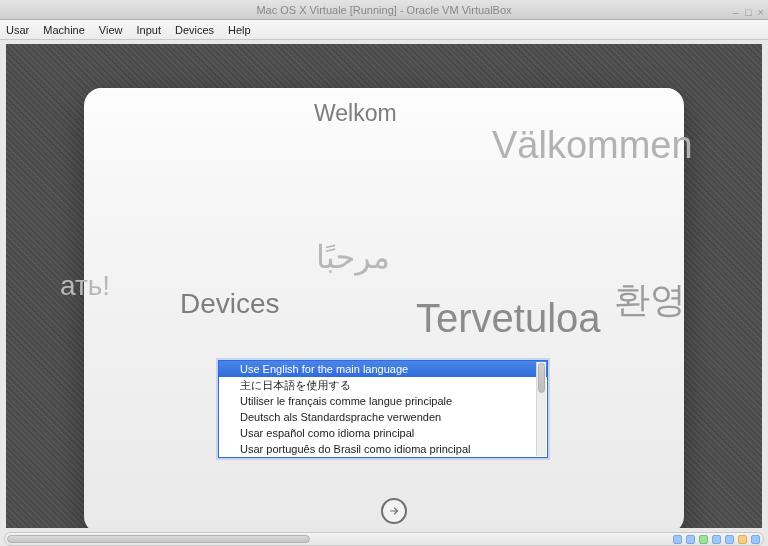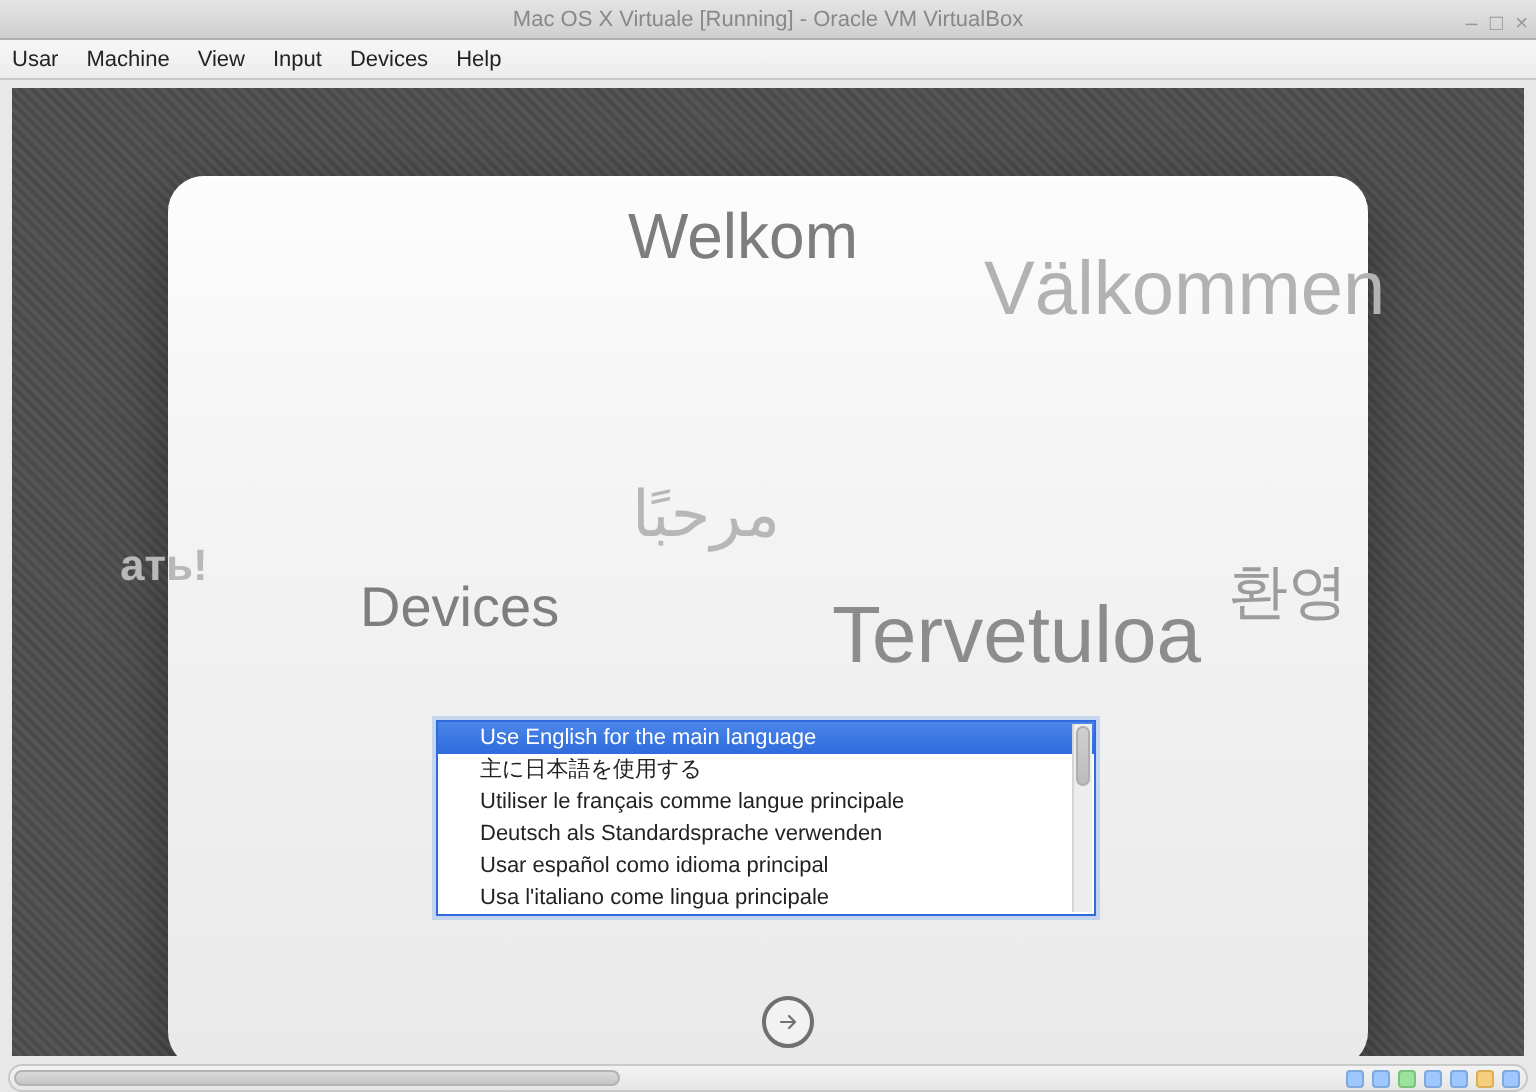--- a/index.html
+++ b/index.html
@@ -53,27 +53,27 @@
     }
     .panel {
       position: absolute;
       left: 78px; top: 44px;
       width: 600px; height: 446px;
       background: linear-gradient(180deg, #fdfdfd 0%, #f5f5f5 30%, #e9e9e9 100%);
       border-radius: 18px;
       box-shadow: 0 10px 30px rgba(0,0,0,.35), inset 0 1px 0 rgba(255,255,255,.8);
     }
     .w { position: absolute; color: #8f8f8f; font-family: "Helvetica Neue", Arial, sans-serif; white-space: nowrap; }
-    .w1 { left: 230px; top: 12px; font-size: 32px; color: #7d7d7d; text-align: right; }
+    .w1 { left: 230px; top: 12px; font-size: 23px; color: #7d7d7d; text-align: right; }
     .w2 { left: 408px; top: 36px; font-size: 38px; color: #b2b2b2; }
     .w3 { left: 232px; top: 150px; font-size: 32px; color: #b7b7b7; direction: rtl; }
-    .w4 { left: -24px; top: 182px; font-size: 22px; color: #b8b8b8; font-weight: bold; }
+    .w4 { left: -24px; top: 182px; font-size: 28px; color: #b8b8b8; }
     .w5 { left: 96px; top: 200px; font-size: 28px; color: #7e7e7e; }
     .w6 { left: 332px; top: 208px; font-size: 40px; color: #8c8c8c; }
-    .w7 { left: 530px; top: 188px; font-size: 30px; color: #9c9c9c; }
+    .w7 { left: 530px; top: 188px; font-size: 36px; color: #9c9c9c; }
     .listbox {
       position: absolute;
       left: 134px; top: 272px;
       width: 330px; height: 98px;
       background: #fff;
       border: 1px solid #2f6bdc;
       box-shadow: 0 0 0 2px rgba(80,140,240,.25);
       overflow: hidden;
     }
     .listbox .scroll { position: absolute; right: 1px; top: 1px; bottom: 1px; width: 10px; background:#ededed; border-left:1px solid #d5d5d5; }
@@ -129,21 +129,20 @@
       <div class="w w6">Tervetuloa</div>
       <div class="w w7">환영</div>
 
       <div class="listbox">
         <div id="lang-rows">
             <div class="row selected">Use English for the main language</div>
             <div class="row">主に日本語を使用する</div>
             <div class="row">Utiliser le français comme langue principale</div>
             <div class="row">Deutsch als Standardsprache verwenden</div>
             <div class="row">Usar español como idioma principal</div>
-            <div class="row">Usa l'italiano come lingua principale</div>
             <div class="row">Usar português do Brasil como idioma principal</div>
           </div>
         <div class="scroll">
           <div class="thumb"></div>
         </div>
       </div>
 
       <div class="continue-btn">
         <svg viewBox="0 0 24 24">
           <path d="M5 12h12M13 6l6 6-6 6" fill="none" stroke="#707070" stroke-width="2.2" stroke-linecap="round" stroke-linejoin="round"></path>

